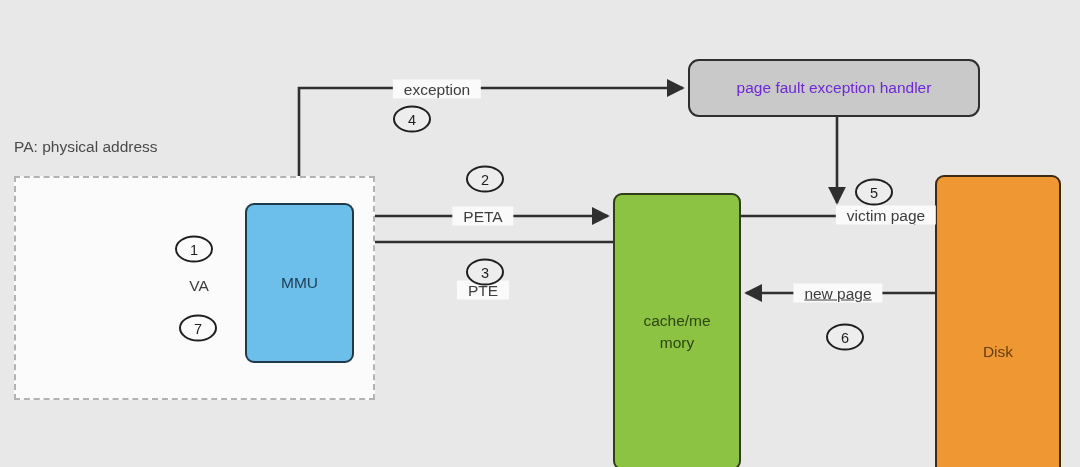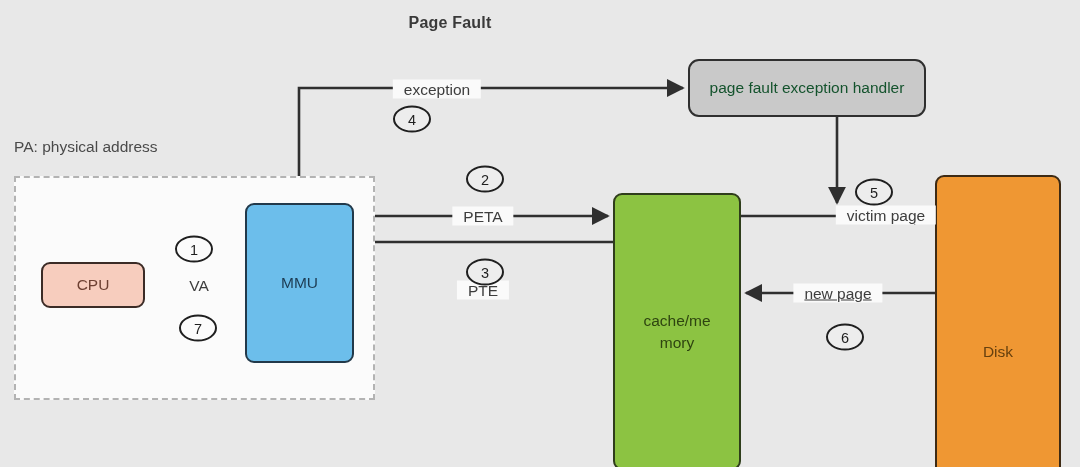--- a/index.html
+++ b/index.html
@@ -80,24 +80,24 @@
     color: #6d4032;
   }
   .node-mmu {
     left: 245px; top: 203px;  width: 109px; height: 160px;
     background: #6cbeeb;
     border-color: #22394a;
     color: #1d3b52;
     justify-content: center;
   }
   .node-handler {
-    left: 688px; top: 59px;   width: 238px; height: 58px;
+    left: 688px; top: 59px;   width: 292px; height: 58px;
     background: #c9c9c9;
     border-color: #2f2f2f;
-    color: #14532d;
+    color: #6d28d9;
     border-radius: 11px;
   }
   .node-memory {
     left: 613px; top: 193px;  width: 128px; height: 277px;
     background: #8cc342;
     border-color: #2f3d1b;
     color: #2e4410;
   }
   .node-disk {
     left: 935px; top: 175px;  width: 126px; height: 353px;
@@ -158,32 +158,28 @@
       <path d="M 613 242 L 359 242" marker-end="url(#arrow)"></path>
 
       <path d="M 837 117 L 837 203" marker-end="url(#arrow)"></path>
 
       <path d="M 741 216 L 930 216" marker-end="url(#arrow)"></path>
 
       <path d="M 935 293 L 746 293" marker-end="url(#arrow)"></path>
     </g>
   </svg>
 
-  <div class="title">Page Fault</div>
 
   <div class="legend">
     <div>PA: physical address</div>
     <div>PTEA: PTE address</div>
   </div>
 
   <div class="dashed-box"></div>
 
-  <div class="node node-cpu">
-    <span>CPU</span>
-  </div>
 
   <div class="node node-mmu">
     <span>MMU</span>
   </div>
 
   <div class="node node-handler">
     <span>page fault exception handler</span>
   </div>
 
   <div class="node node-memory">

